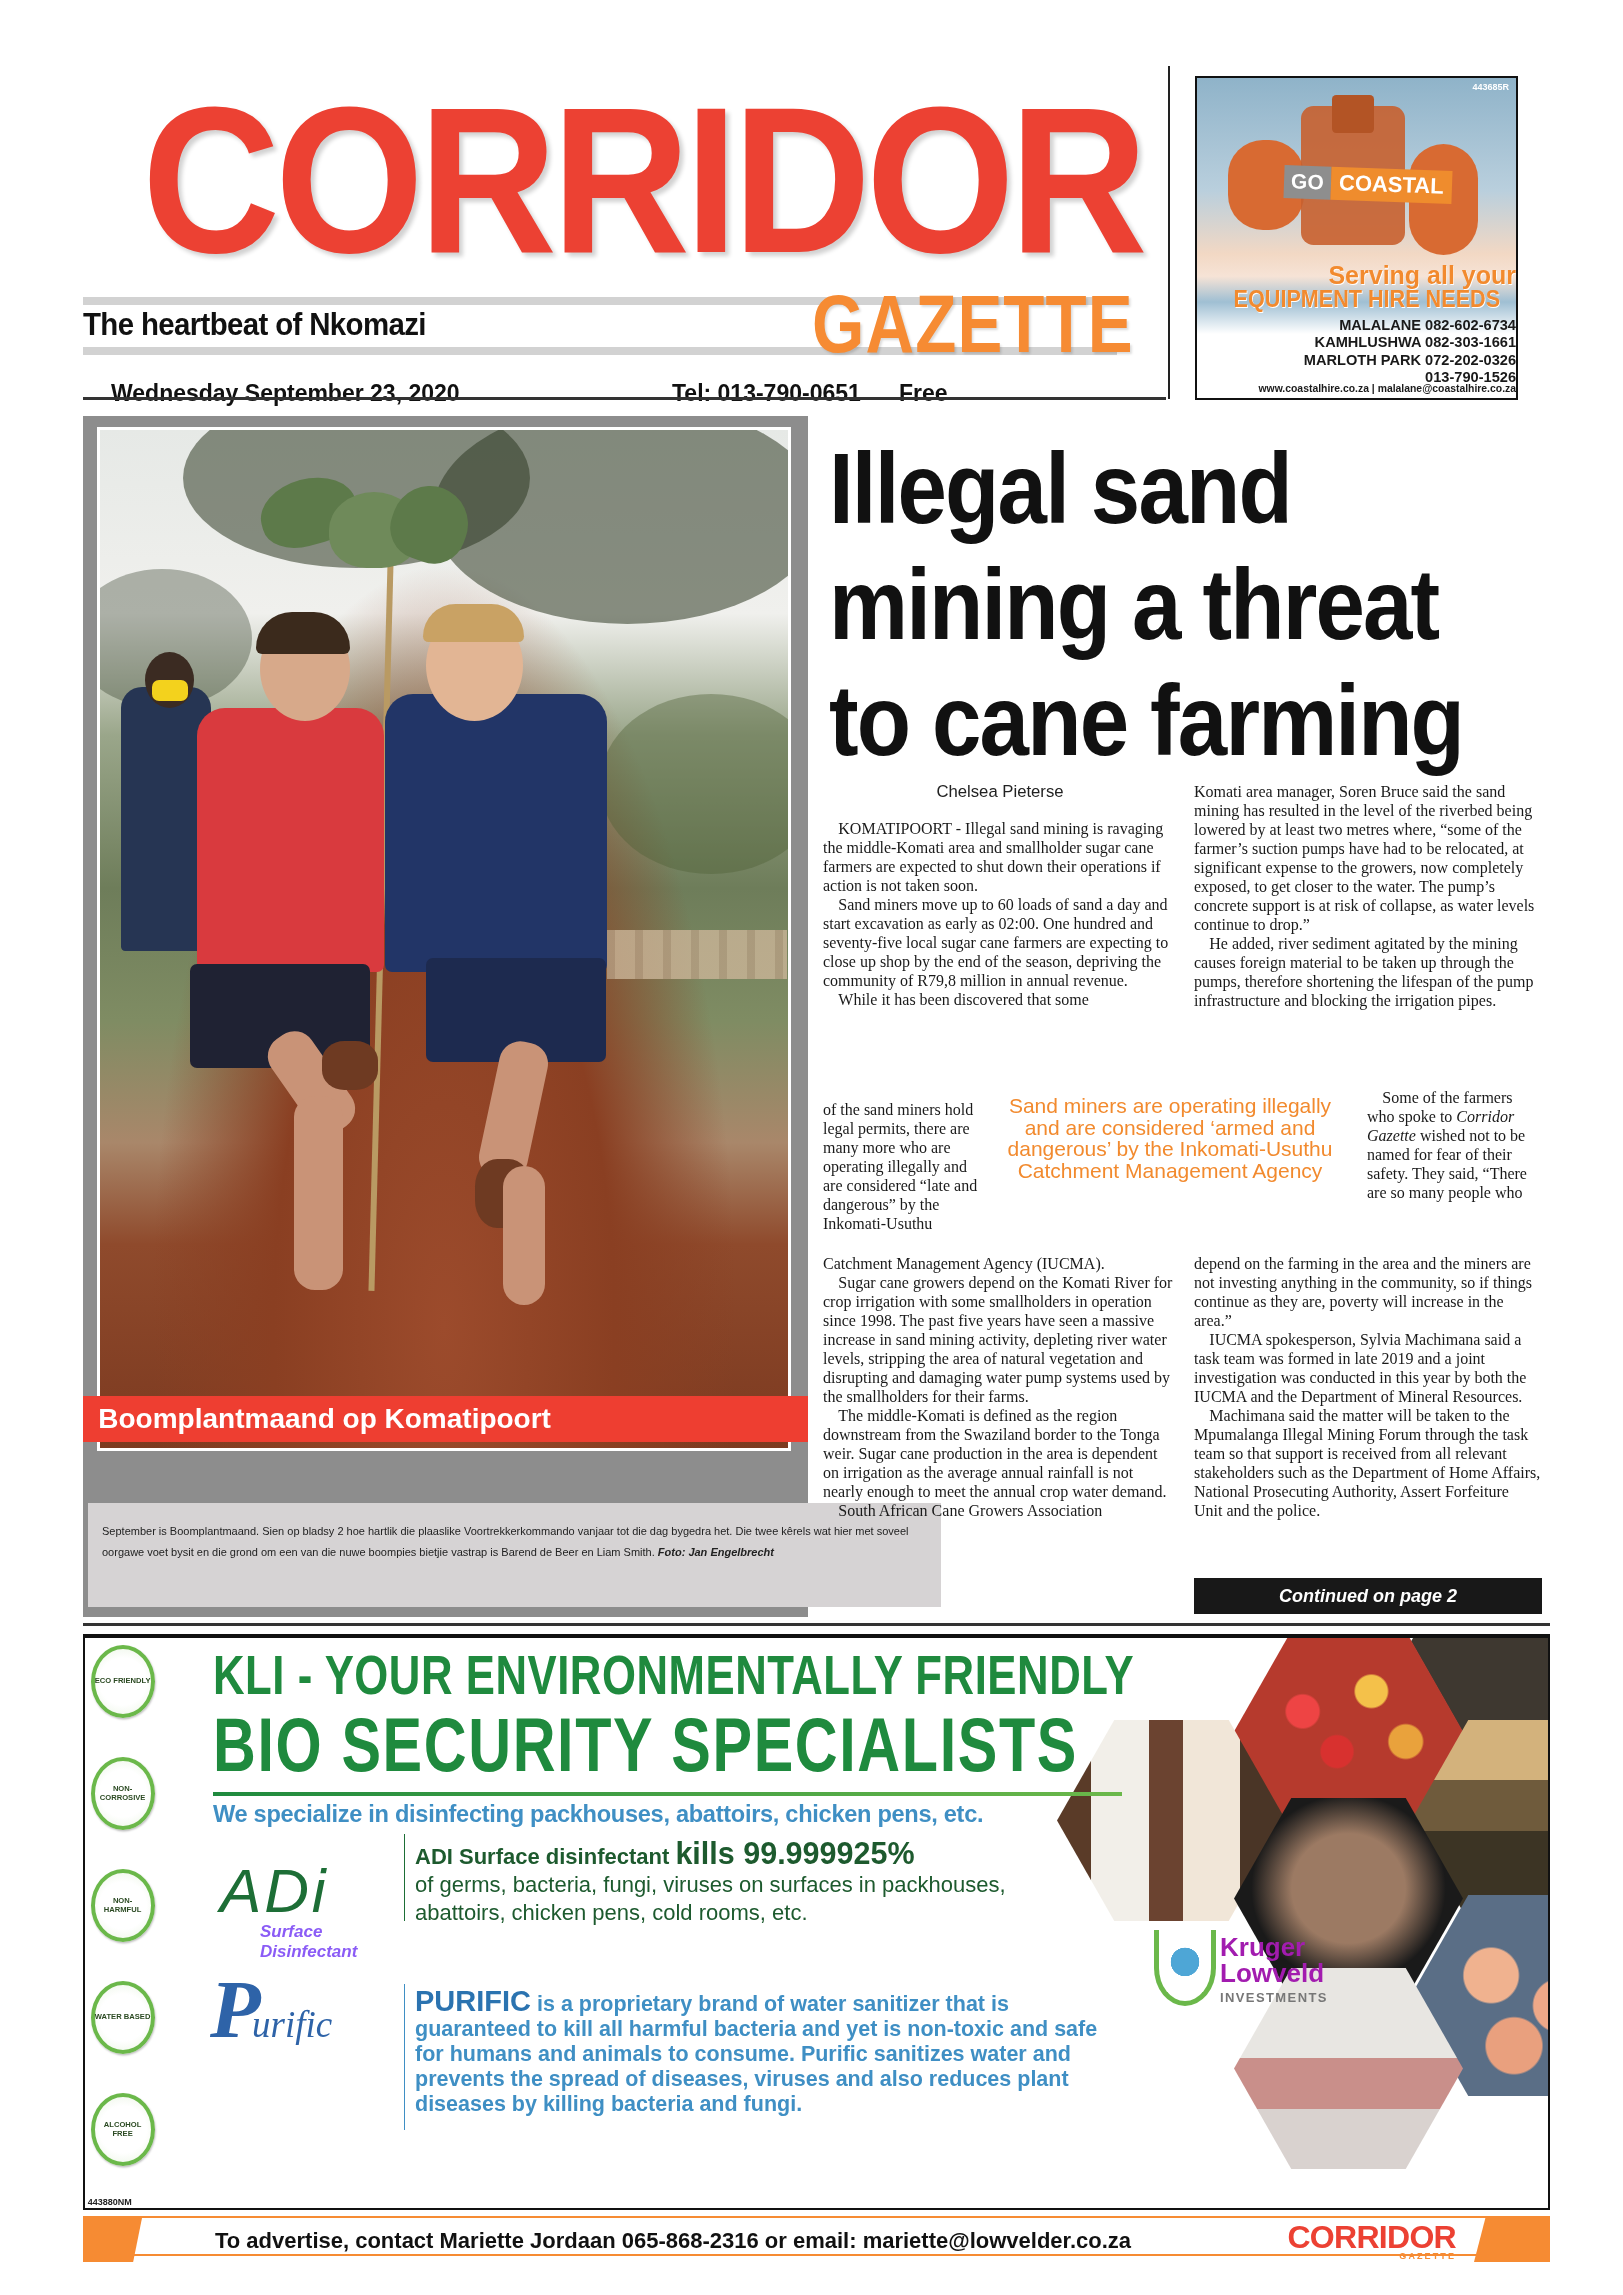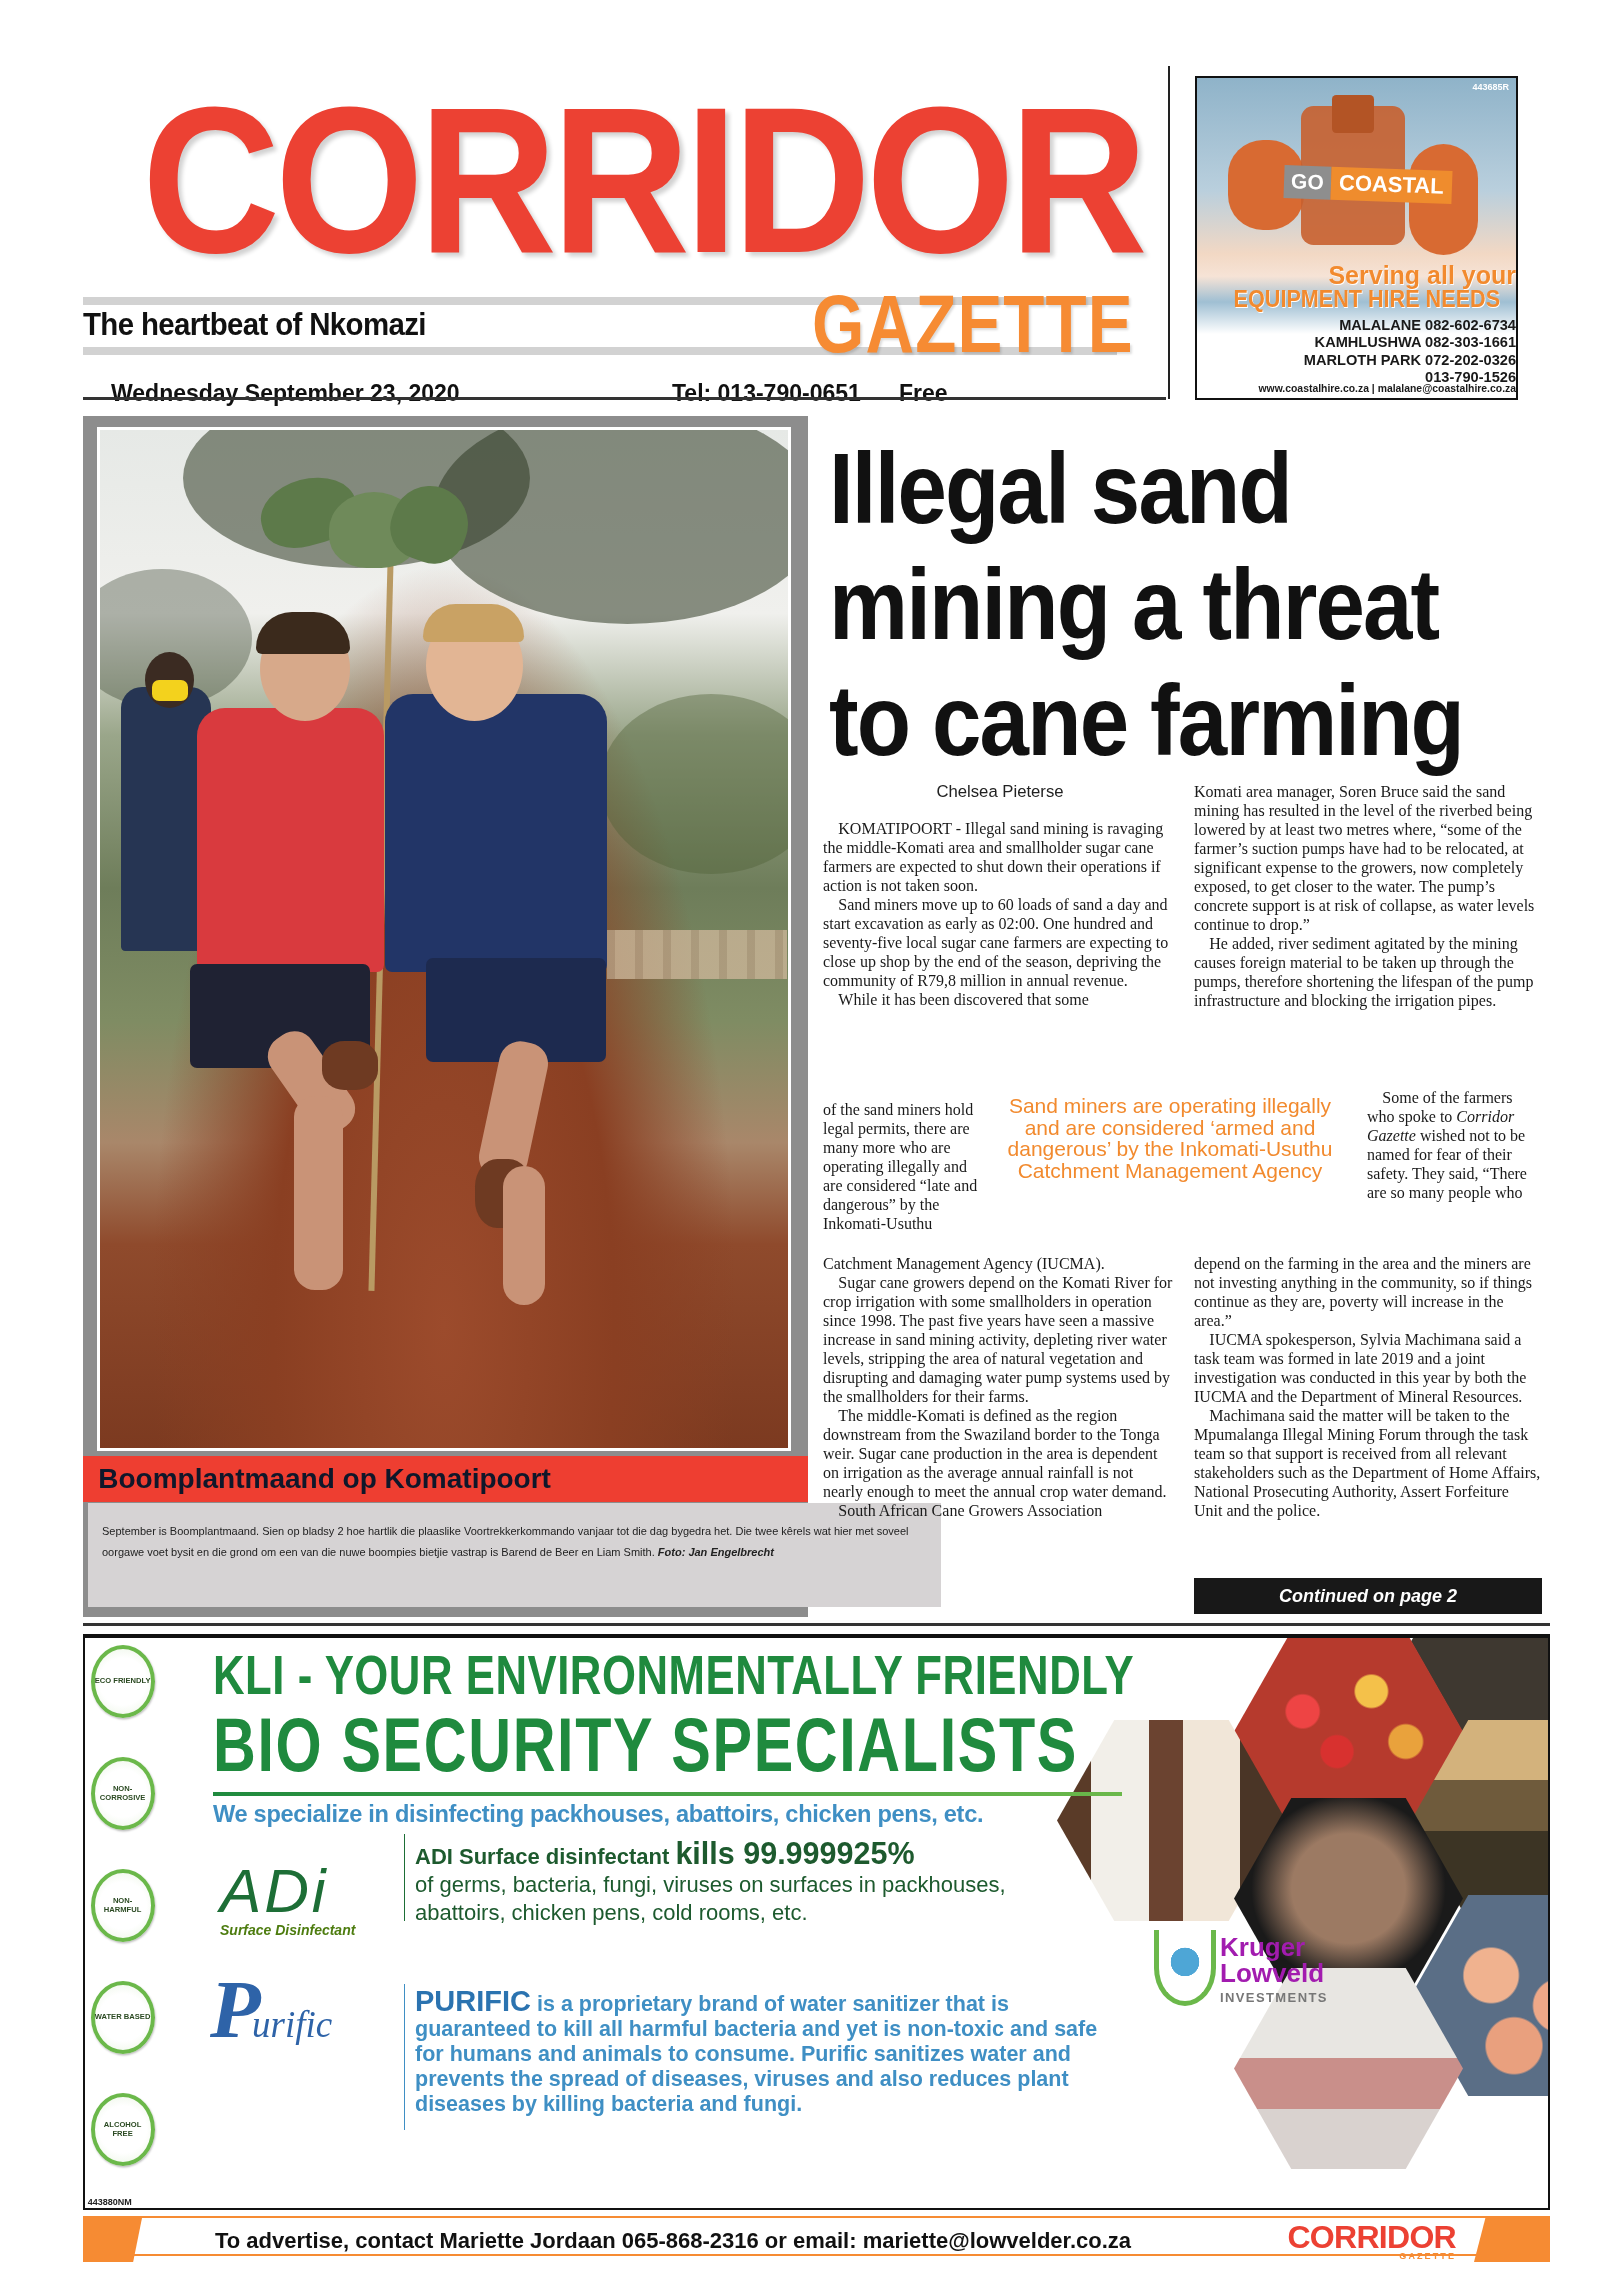--- a/index.html
+++ b/index.html
@@ -80,22 +80,22 @@
   .photo .adult { position: absolute; left: 21px; top: 257px; width: 90px; height: 264px; background: #263553; border-radius: 21px 21px 4.2px 4.2px; }
   .photo .adult-head { position: absolute; left: 45px; top: 222px; width: 49px; height: 56px; background: #3b2b22; border-radius: 50%; }
   .photo .mask { position: absolute; left: 52px; top: 250px; width: 36px; height: 21px; background: #f3d21d; border-radius: 7px; }
   .photo .shorts-red { position: absolute; left: 90px; top: 534px; width: 180px; height: 104px; background: #1f2233; border-radius: 7px; }
   .photo .shorts-blue { position: absolute; left: 326px; top: 528px; width: 180px; height: 104px; background: #1d2a4f; border-radius: 7px; }
   .photo .leg { position: absolute; background: #c99377; border-radius: 21px; }
   .photo .mud { position: absolute; background: #6e3a22; border-radius: 40%; }
   .photo .fence { position: absolute; left: 507px; top: 500px; width: 180px; height: 49px; background: repeating-linear-gradient(90deg, #b8a084 0 8.3px, #cbb598 8.3px 28px); opacity: .8; }
 
   .caption-head {
-    position: absolute; left: 83px; top: 1456px; width: 725px; height: 46px;
-    background: #ee3e31; color: #0f172a;
+    position: absolute; left: 83px; top: 1396px; width: 725px; height: 46px;
+    background: #ee3e31; color: #ffffff;
     font-family: "Liberation Sans", sans-serif; font-weight: 700; font-size: 28px; line-height: 46px; padding-left: 15.3px;
   }
   .caption-body {
     position: absolute; left: 88px; top: 1503px; width: 853px; height: 104px; background: #d6d3d4;
     font-family: "Liberation Sans", sans-serif; font-size: 11px; line-height: 21px; color: #222; padding: 18px 14px 0 14px;
   }
   .caption-body .credit { font-weight: 700; font-style: italic; }
 
   
   .headline {
@@ -135,21 +135,21 @@
     display: flex; align-items: center; justify-content: center; text-align: center;
     font-size: 7.6px; font-weight: 700; color: #2b4a22; box-shadow: 0.7px 1.4px 2.1px rgba(0,0,0,.25); line-height: 8.3px;
   }
   .kli-ref { position: absolute; left: 2.8px; bottom: 1.4px; font-size: 9px; font-weight: 700; color: #222; }
   .kli-title1 { position: absolute; left: 128px; top: 5.6px; font-size: 56px; font-weight: 700; color: #1f8a3e; letter-spacing: 0.7px; transform: scaleX(0.78); transform-origin: left top; line-height: 62px; }
   .kli-title2 { position: absolute; left: 128px; top: 66px; font-size: 76px; font-weight: 700; color: #1f8a3e; letter-spacing: 2.1px; transform: scaleX(0.78); transform-origin: left top; line-height: 81px; }
   .kli-green-rule { position: absolute; left: 128px; top: 154px; width: 909px; height: 3.5px; background: linear-gradient(90deg, #1f8a3e, #6bb84a); }
   .kli-sub { position: absolute; left: 128px; top: 163px; font-size: 23.6px; font-weight: 700; color: #3f8fc4; letter-spacing: -0.3px; }
   .adi-logo { position: absolute; left: 135px; top: 222px; width: 167px; }
   .adi-logo .adi { font-size: 62px; font-weight: 400; font-style: italic; color: #1d6e36; letter-spacing: 2.8px; line-height: 62px; }
-  .adi-logo .adi-sub { font-size: 14px; font-weight: 700; font-style: italic; color: #4d7c0f; }
+  .adi-logo .adi-sub { font-size: 17px; font-weight: 700; font-style: italic; color: #8b5cf6; margin-left: 40px; }
   .adi-vrule { position: absolute; left: 189px; top: 196px; width: 1.4px; height: 87px; background: #1d6e36; }
   .adi-copy { position: absolute; left: 193px; top: 201px; width: 680px; font-size: 22px; color: #1d5a2e; line-height: 28px; }
   .adi-copy .lead { font-weight: 700; }
   .adi-copy .big { font-weight: 700; font-size: 30.5px; }
   .purific-logo { position: absolute; left: 125px; top: 330px; width: 180px; height: 97px; }
   .purific-logo .p { position: absolute; left: 0; top: 0; font-size: 83px; font-weight: 700; color: #2e63a8; font-family: "Liberation Serif", serif; font-style: italic; line-height: 83px; }
   .purific-logo .rest { position: absolute; left: 42px; top: 35px; font-size: 37px; font-style: italic; color: #2e63a8; font-family: "Liberation Serif", serif; }
   .purific-vrule { position: absolute; left: 189px; top: 346px; width: 1.4px; height: 146px; background: #3f8fc4; }
   .purific-copy { position: absolute; left: 193px; top: 351px; width: 694px; font-size: 21.5px; line-height: 25px; color: #3f8fc4; font-weight: 700; }
   .purific-copy .lead { color: #2b73b0; font-size: 29px; }

